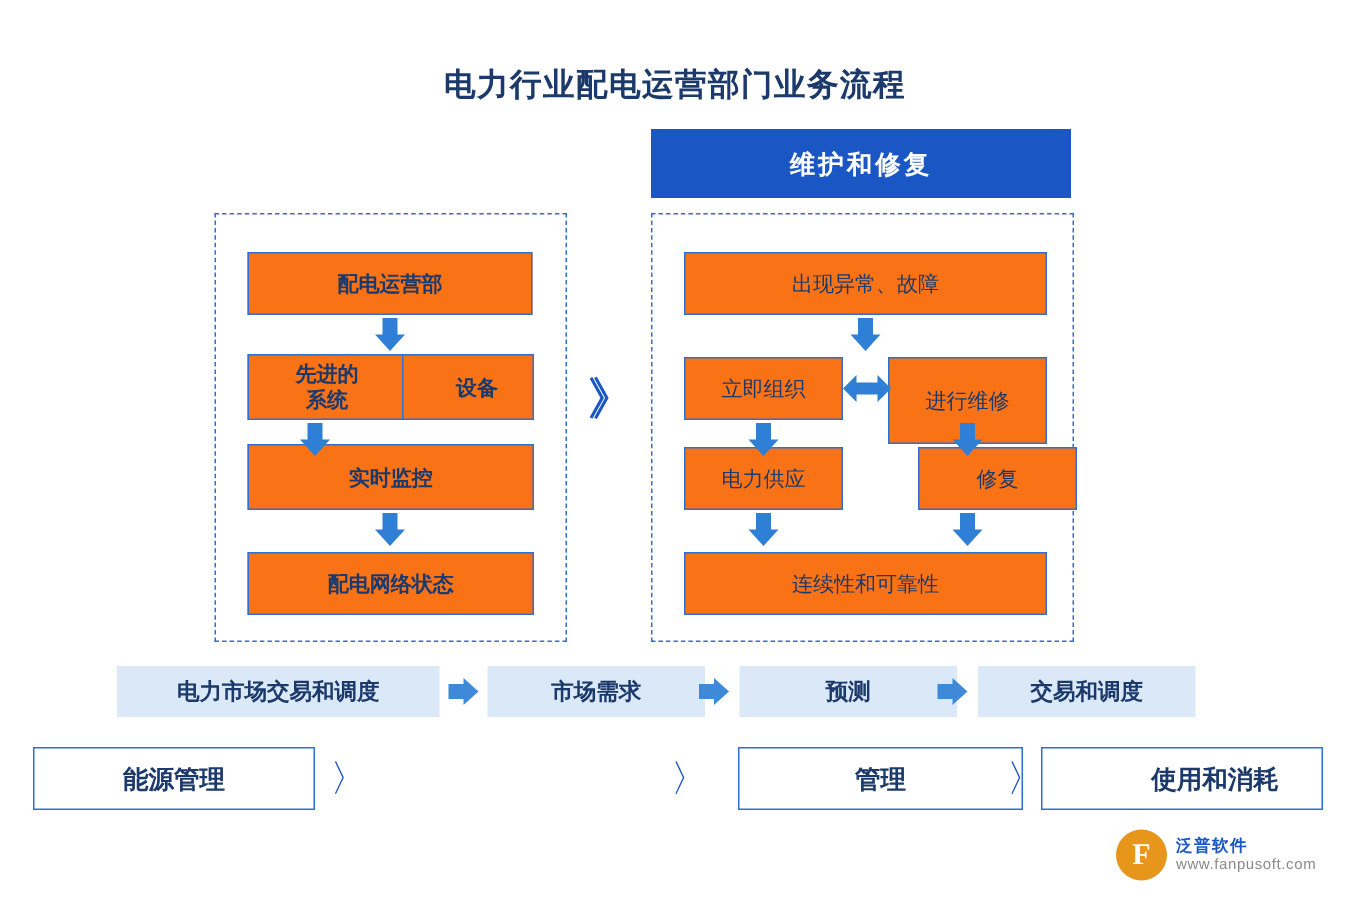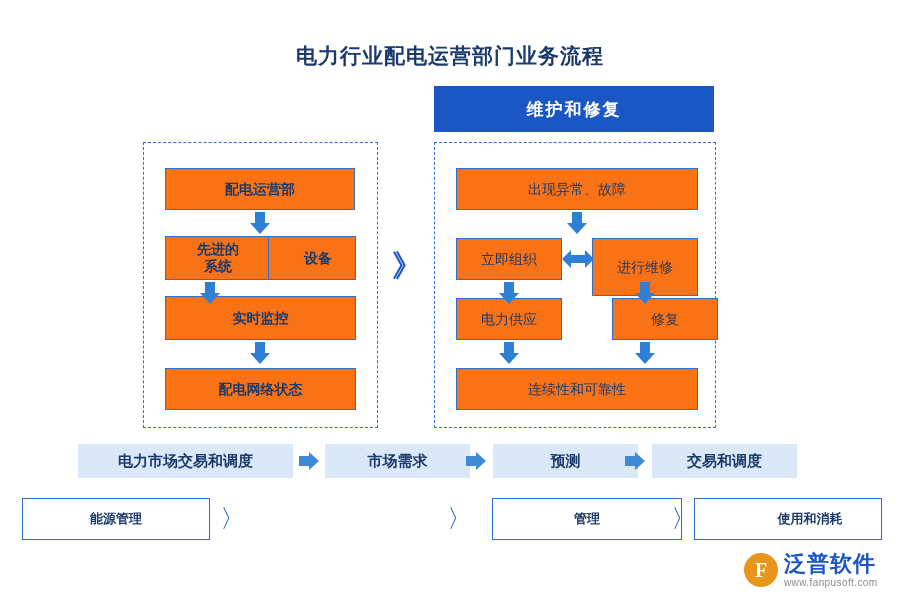--- a/index.html
+++ b/index.html
@@ -211,21 +211,21 @@
   #ca1 { left: 299px; }
   #ca2 { left: 466px; }
   #ca3 { left: 625px; }
 
   
   .wide-box {
     position: absolute;
     border: 1px solid #2f6fd0;
     background: #ffffff;
     color: #1b3a6b;
-    font-size: 13px;
+    font-size: 17px;
     font-weight: bold;
     display: flex;
     align-items: center;
     justify-content: center;
     box-sizing: border-box;
   }
   #w1 { left: 22px;  top: 498px; width: 188px; height: 42px; }
   #w2 { left: 244px; top: 498px; width: 192px; height: 42px; }
   #w3 { left: 470px; top: 498px; width: 190px; height: 42px; margin-left: 22px; }
   #w4 { left: 694px; top: 498px; width: 188px; height: 42px; padding-left: 44px; }
@@ -261,21 +261,21 @@
     align-items: center;
     justify-content: center;
     font-size: 20px;
     font-weight: bold;
     font-family: "Liberation Serif", serif;
     margin-right: 6px;
     flex: 0 0 auto;
   }
   #watermark .wm-text { line-height: 1.1; }
   #watermark .wm-name {
-    font-size: 22px;
+    font-size: 11px;
     font-weight: bold;
     color: #1b57c4;
     letter-spacing: 1px;
   }
   #watermark .wm-url {
     font-size: 10px;
     color: #8a8a8a;
     letter-spacing: 0.4px;
   }
 </style>

